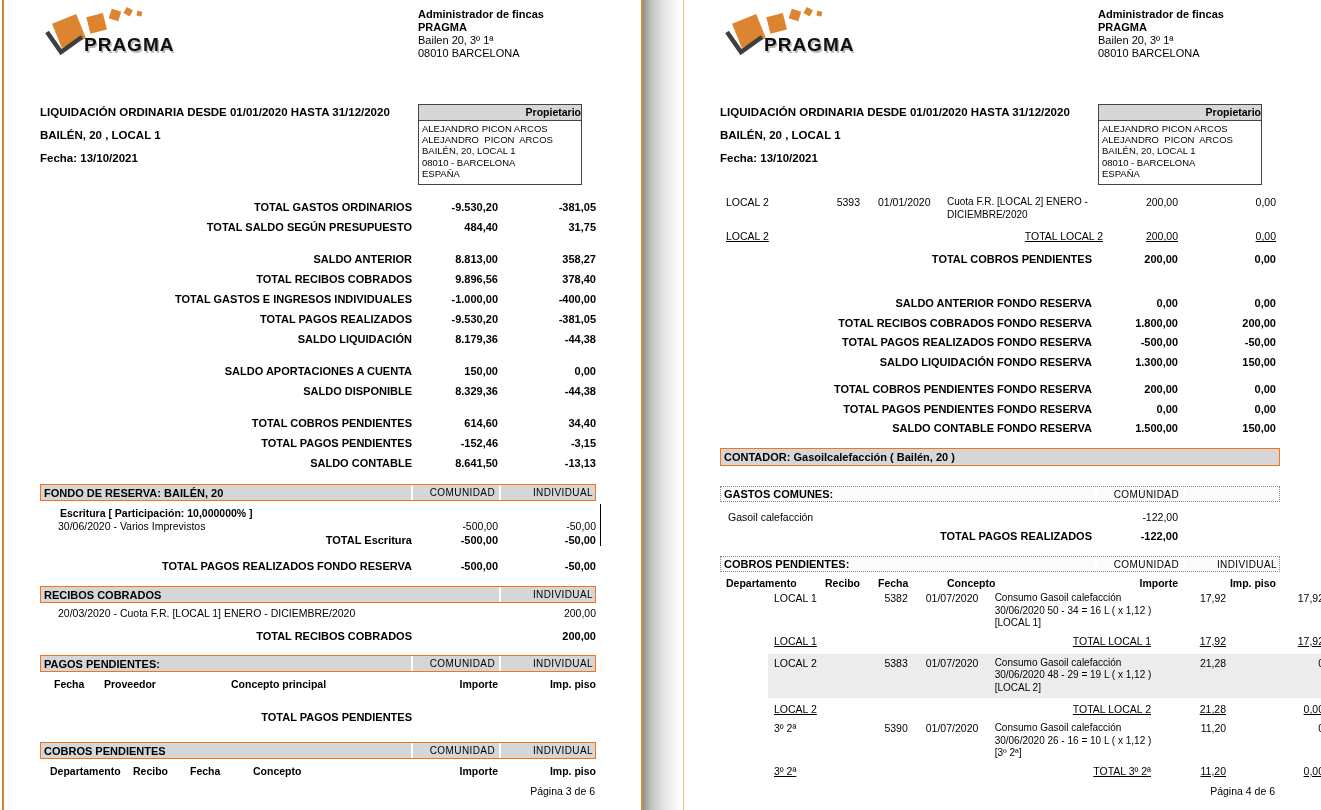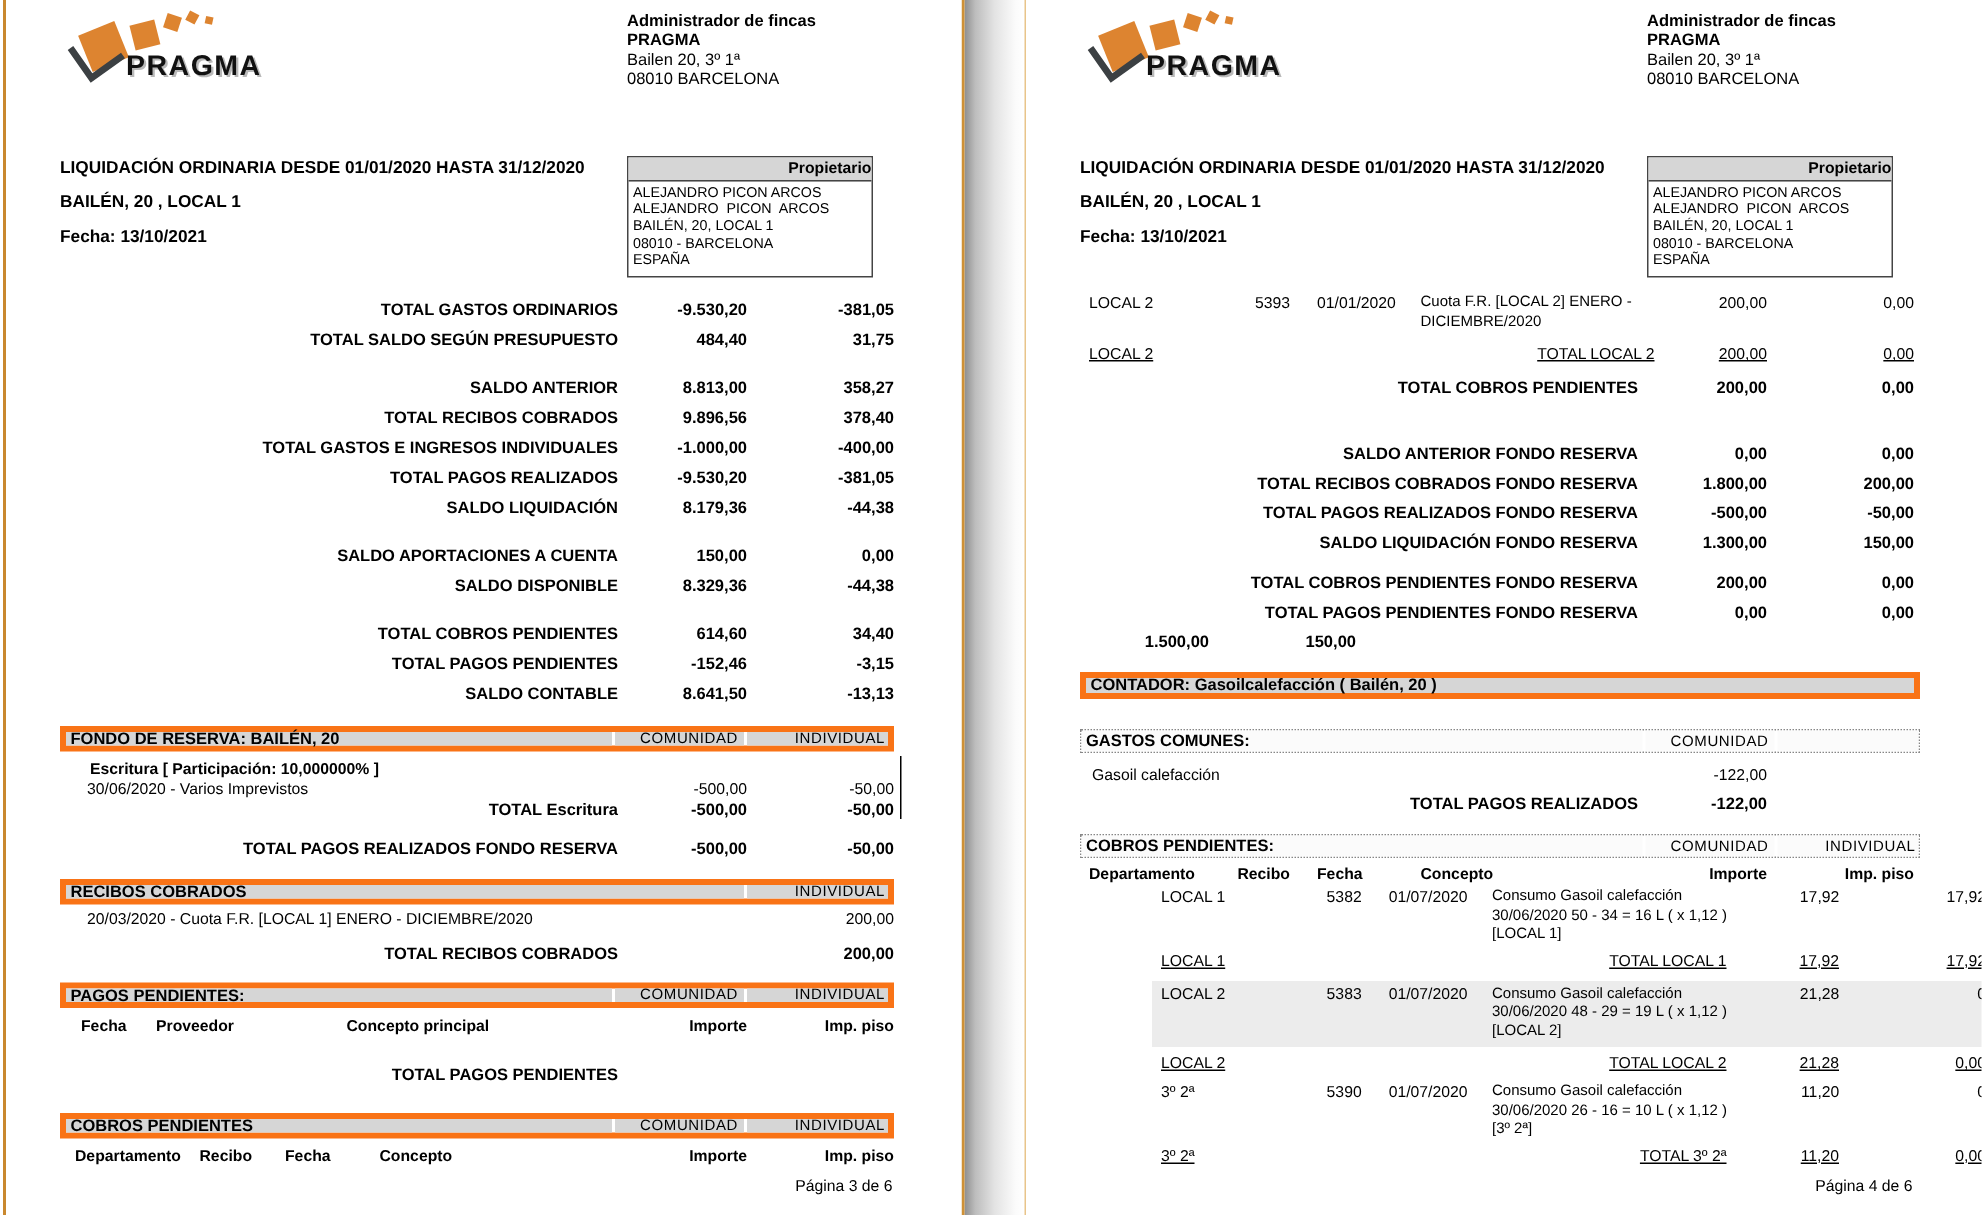--- a/index.html
+++ b/index.html
@@ -43,21 +43,21 @@
   .g19 .amt-row { line-height:19.5px; }
   .g19.group { margin-bottom:8px; }
 
   
   .entry-row { display:flex; font-size:10.5px; font-weight:normal; line-height:13px; }
   .entry-row .el { flex:1; text-align:left; padding-left:18px; }
   .entry-row .c1 { width:86px; text-align:right; }
   .entry-row .c2 { width:98px; text-align:right; }
 
   
-  .bar { display:flex; gap:2px; border:4px solid #f97316; background:#fff; height:17px; font-size:11px; }
+  .bar { display:flex; gap:2px; border:1px solid #f97316; background:#fff; height:17px; font-size:11px; }
   .bar > div { background:#d6d6d6; display:flex; align-items:center; }
   .bar .bl { flex:1; font-weight:bold; padding:0 3px; }
   .bar .bc { width:86px; justify-content:flex-end; padding:0 4px; font-size:10px; letter-spacing:0.4px; }
   .bar .bi { width:94px; justify-content:flex-end; padding:0 2px; font-size:10px; letter-spacing:0.4px; }
   .bar .bz { width:94px; background:transparent; }
   .bar.dotted { border:1px dotted #868686; height:16px; }
   .bar.dotted > div { background:#fbfbfb; }
 
   
   .thead { display:flex; font-weight:bold; font-size:10.5px; line-height:14px; }
@@ -409,20 +409,21 @@
           <span class="lab">TOTAL COBROS PENDIENTES FONDO RESERVA</span>
           <span class="c1">200,00</span>
           <span class="c2">0,00</span>
         </div>
         <div class="amt-row">
           <span class="lab">TOTAL PAGOS PENDIENTES FONDO RESERVA</span>
           <span class="c1">0,00</span>
           <span class="c2">0,00</span>
         </div>
         <div class="amt-row">
+          <span class="lab">SALDO CONTABLE FONDO RESERVA</span>
           <span class="c1">1.500,00</span>
           <span class="c2">150,00</span>
         </div>
       </div>
     </div>
 
   <div class="abs bar" id="p4-contador-bar">
     <div class="bl">CONTADOR: Gasoilcalefacción ( Bailén, 20 )</div>
   </div>
 

